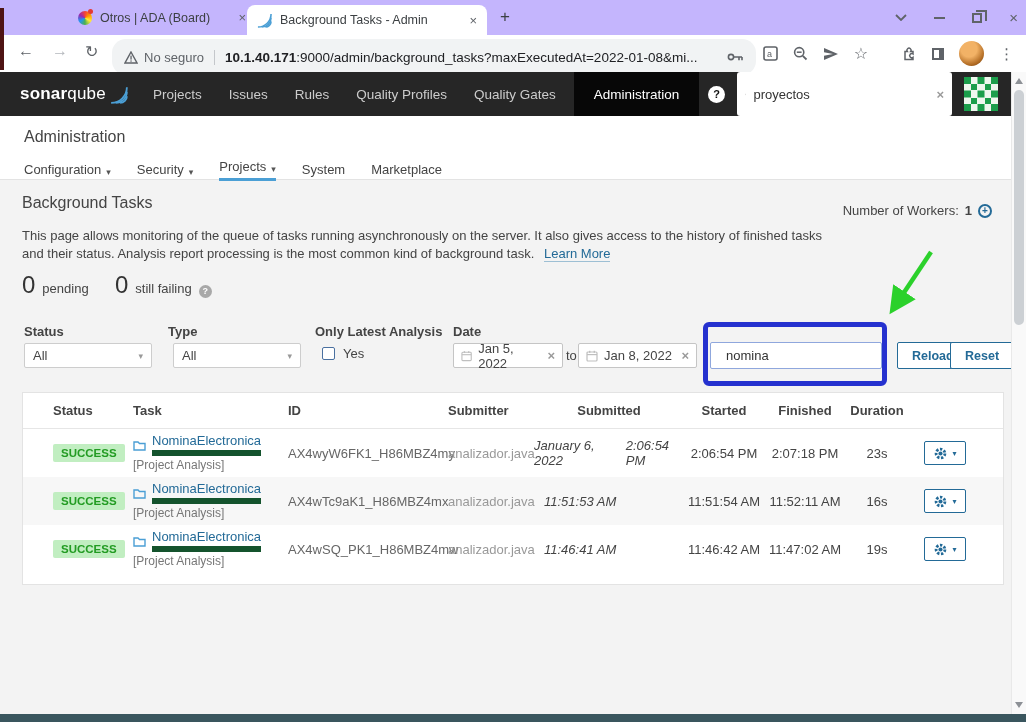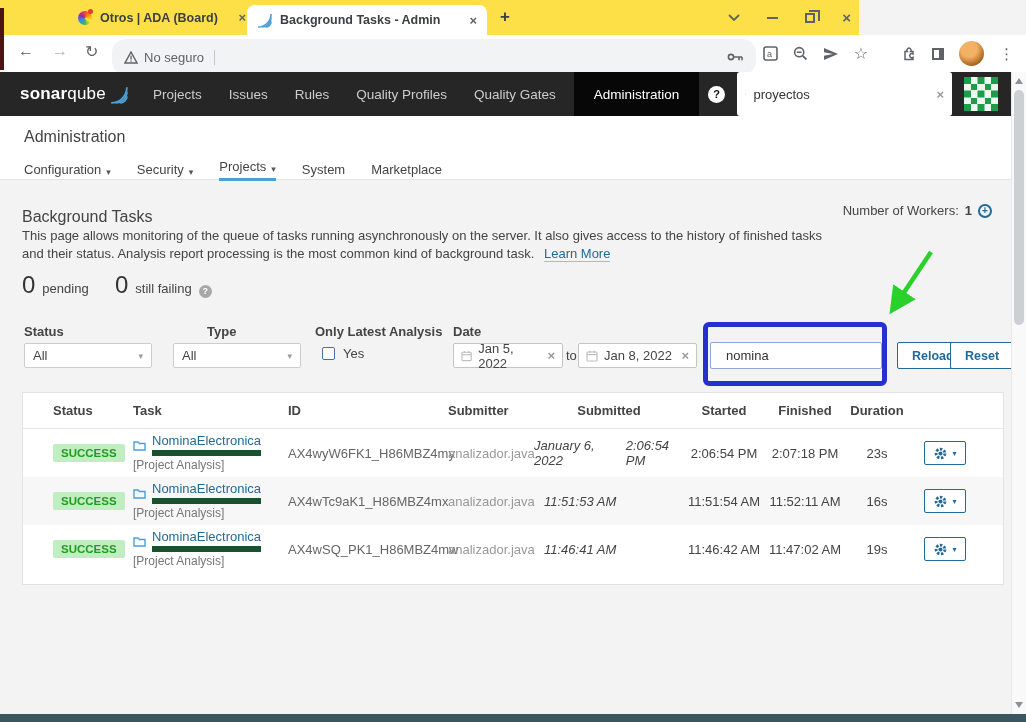--- a/index.html
+++ b/index.html
@@ -1,21 +1,21 @@
 <!DOCTYPE html>
 <html><head>
 <meta charset="utf-8">
 <style>
   * { margin:0; padding:0; box-sizing:border-box; }
   html,body { width:1026px; height:722px; }
   body { position:relative; overflow:hidden; background:#f3f3f3;
          font-family:"Liberation Sans", sans-serif; color:#444; }
 
   
-  .titlebar { position:absolute; left:0; top:0; width:859px; height:35px; background:#fde047;font-weight:bold; }
+  .titlebar { position:absolute; left:0; top:0; width:1026px; height:35px; background:#c4b5fd; }
   .desktop-edge { position:absolute; left:0; top:8px; width:4px; height:62px; background:#4e1414; z-index:6; }
   .tab { position:absolute; display:flex; align-items:center; gap:8px; font-size:12.5px; color:#3c4043; cursor:default; }
   .tab-inactive { left:78px; top:4px; width:168px; height:27px; }
   .tab-active { left:247px; top:5px; width:240px; height:30px; background:#fff; border-radius:8px 8px 0 0; padding:0 10px; }
   .tab-title { flex:1; white-space:nowrap; overflow:hidden; }
   .tab-close { color:#5f6368; font-size:13px; line-height:1; }
   .fav-ada { position:relative; width:14px; height:14px; border-radius:50%;
              background:conic-gradient(#f44336,#ff9800,#ffeb3b,#4caf50,#2196f3,#9c27b0,#f44336); flex:0 0 14px; }
   .fav-ada::after { content:""; position:absolute; right:-1px; top:-2px; width:5px; height:5px; border-radius:50%; background:#e53935; }
   .newtab { position:absolute; left:500px; top:7px; font-size:17px; color:#3c4043; }
@@ -59,21 +59,21 @@
 
   
   .admin-head { position:absolute; left:0; top:116px; width:1026px; height:64px; background:#fff; border-bottom:1px solid #e3e3e3; }
   .admin-title { position:absolute; left:24px; top:12px; font-size:16px; color:#444; }
   .subnav { position:absolute; left:24px; top:43px; display:flex; gap:26px; font-size:13px; color:#444; }
   .subnav-item { display:flex; align-items:flex-end; gap:5px; padding-bottom:4px; }
   .subnav-active { border-bottom:3px solid #4b9fd5; }
   .caret { font-size:9px; color:#555; }
 
   
-  .page-title { position:absolute; left:22px; top:208px; font-size:16px; color:#444; }
+  .page-title { position:absolute; left:22px; top:194px; font-size:16px; color:#444; }
   .workers { position:absolute; right:34px; top:203px; display:flex; align-items:center; gap:6px; font-size:13px; }
   .workers b { font-weight:700; }
   .plus-circ { width:14px; height:14px; border:2px solid #236a97; color:#236a97; border-radius:50%;
                font-size:10px; font-weight:700; display:flex; align-items:center; justify-content:center; line-height:1; }
   .desc { position:absolute; left:22px; font-size:13px; color:#444; }
   .link { color:#236a97; border-bottom:1px solid #9dbfd4; }
   .stats { position:absolute; top:271px; display:flex; align-items:baseline; gap:7px; }
   .stat-num { font-size:24px; color:#333; }
   .stat-lab { font-size:13px; color:#444; }
   .qmark { width:13px; height:13px; border-radius:50%; background:#a8a8a8; color:#fff; font-size:9px; font-weight:700;
@@ -175,20 +175,21 @@
 <div class="omnibox">
   <span class="sec-chip">
     <svg width="14" height="13" viewBox="0 0 14 13">
       <path d="M7,1 L13,12 L1,12 Z" fill="none" stroke="#5f6368" stroke-width="1.4"></path>
       <rect x="6.4" y="4.6" width="1.3" height="4" fill="#5f6368"></rect>
         <rect x="6.4" y="9.4" width="1.3" height="1.3" fill="#5f6368"></rect>
     </svg>
     <span>No seguro</span>
   </span>
   <span class="omni-div"></span>
+  <span class="url"><b>10.1.40.171</b><span>:9000/admin/background_tasks?maxExecutedAt=2022-01-08&amp;mi...</span></span>
   <span class="omni-key">
     <svg width="17" height="10" viewBox="0 0 17 10">
         <circle cx="4" cy="5" r="2.6" fill="none" stroke="#5f6368" stroke-width="1.6"></circle>
     <path d="M6.5,5 H15 M12,5 V8.2 M15,5 V8.2" stroke="#5f6368" stroke-width="1.6" fill="none"></path>
       </svg>
   </span>
 </div>
 
 <div class="tool-icons">
   <span>
@@ -311,21 +312,21 @@
   <span class="stat-num">0</span>
   <span class="stat-lab">pending</span>
 </div>
 <div class="stats" style="left:115px;">
   <span class="stat-num">0</span>
   <span class="stat-lab">still failing</span>
   <span class="qmark">?</span>
 </div>
 
 <div class="flabel" style="left:24px;">Status</div>
-<div class="flabel" style="left:168px;margin-left:39px;">Type</div>
+<div class="flabel" style="left:168px;">Type</div>
 <div class="flabel" style="left:315px;">Only Latest Analysis</div>
 <div class="flabel" style="left:453px;">Date</div>
 
 <div class="select" style="left:24px; width:128px;">
   <span>All</span>
     <span class="caret">▾</span>
 </div>
 <div class="select" style="left:173px; width:128px;">
   <span>All</span>
     <span class="caret">▾</span>

